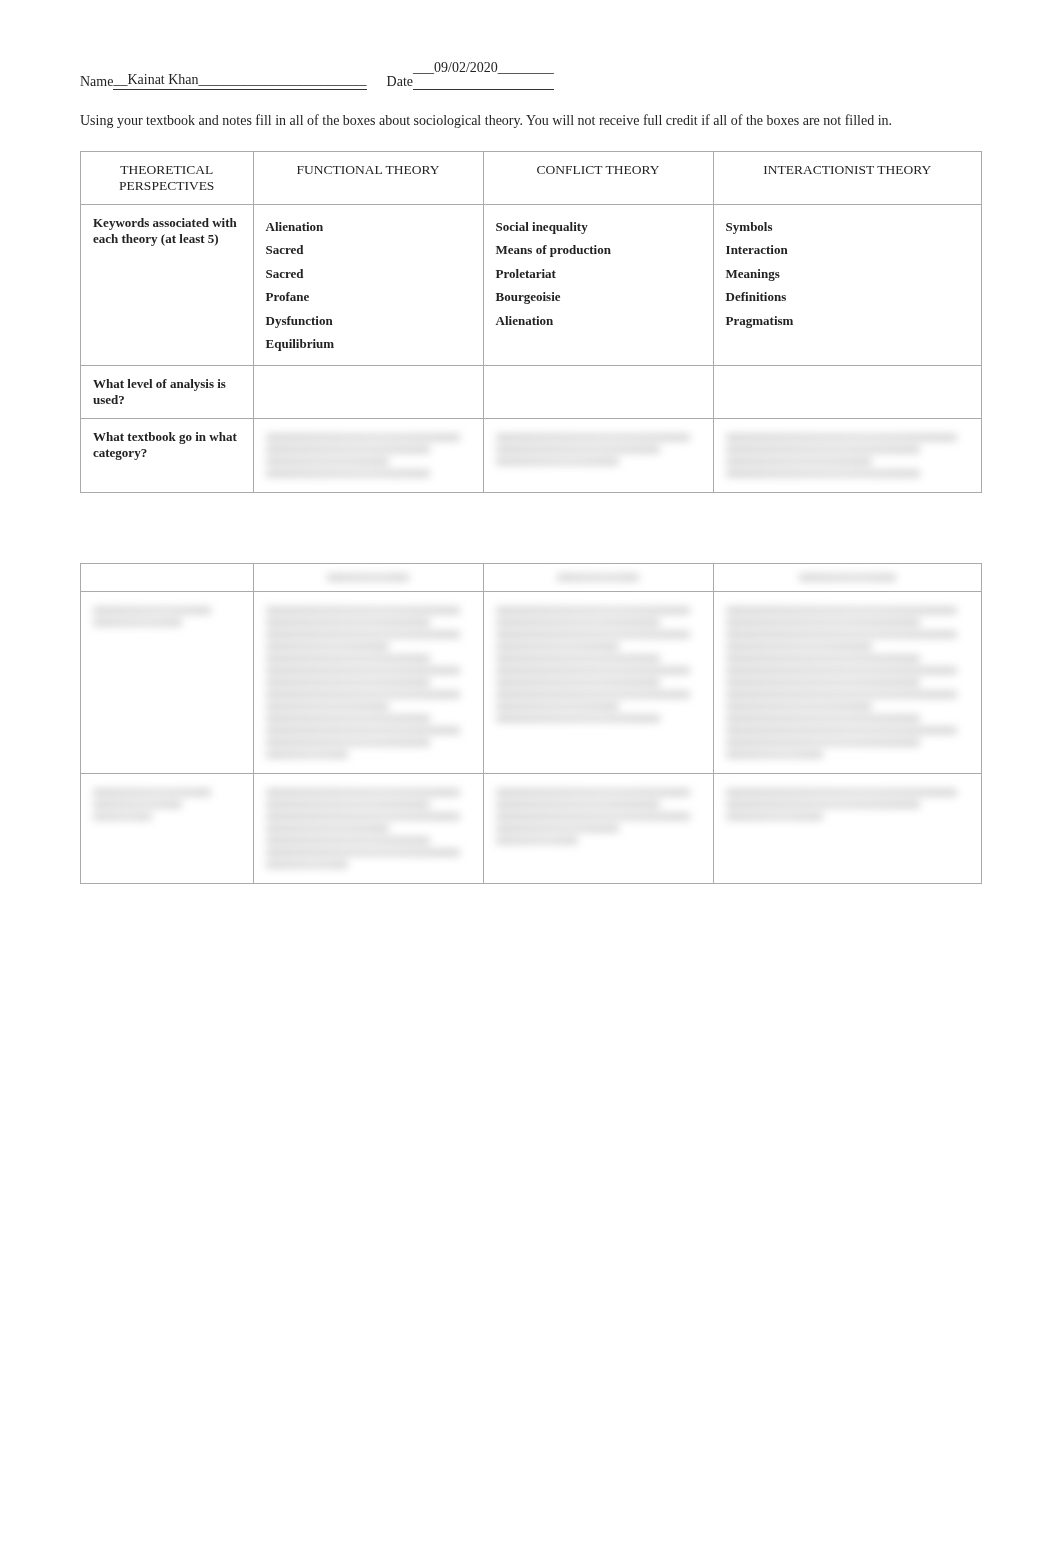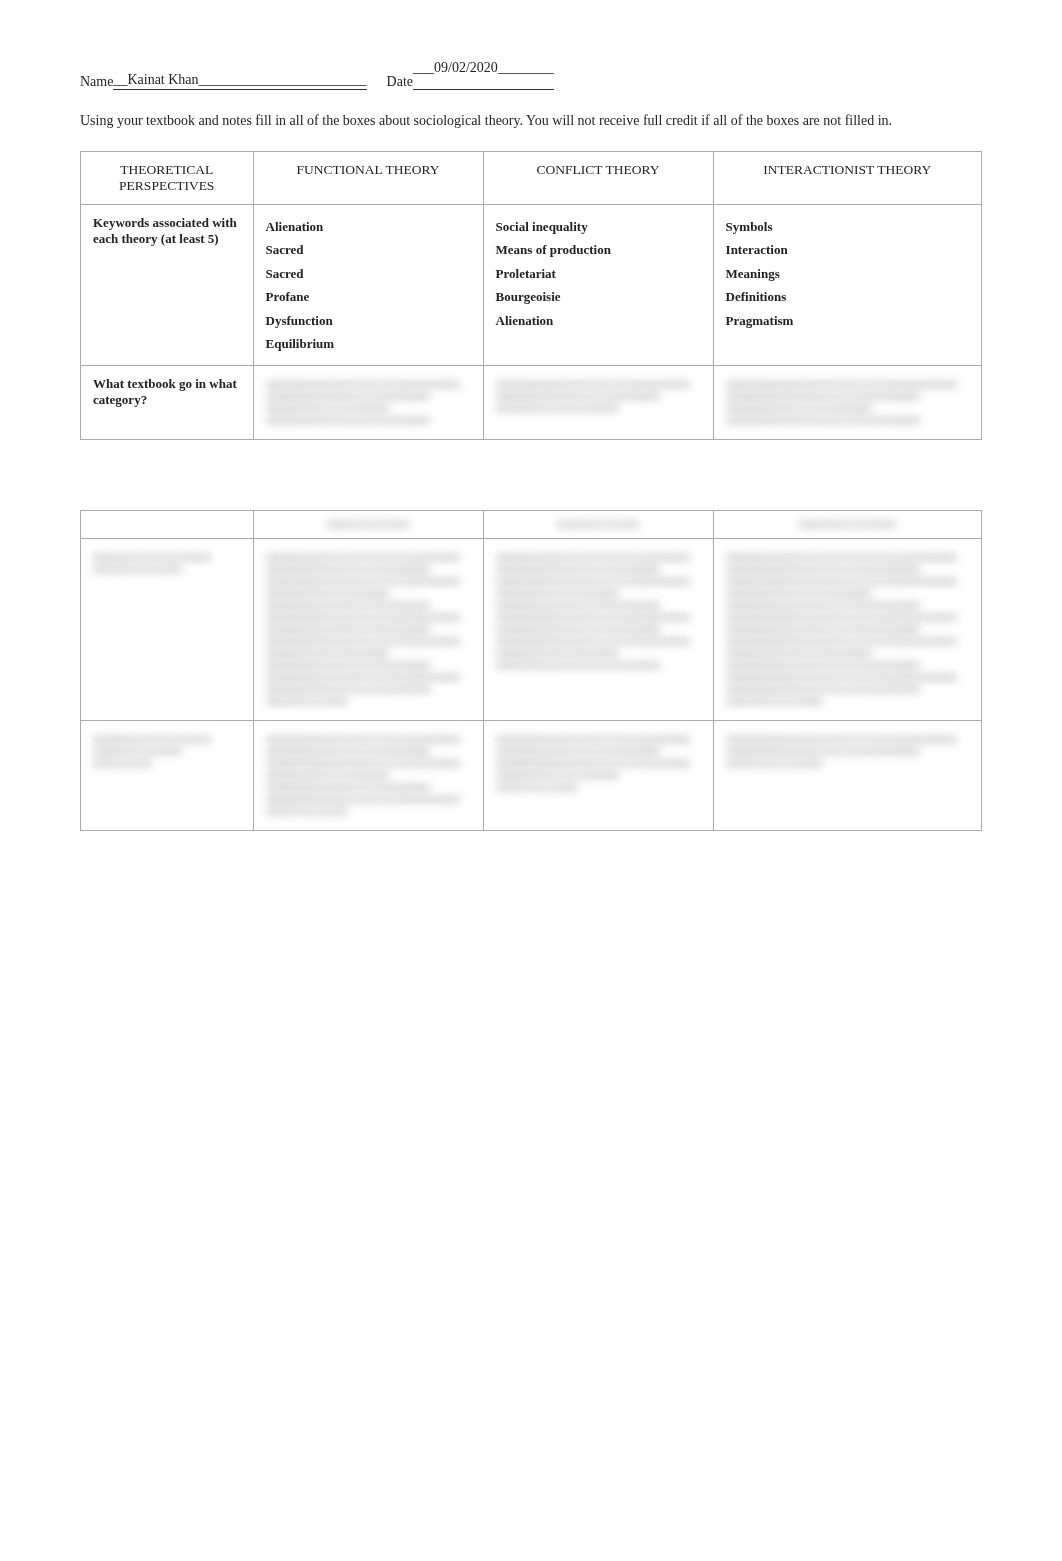--- a/index.html
+++ b/index.html
@@ -167,20 +167,26 @@
         <div class="keywords-list">
           <div>Symbols</div>
           <div>Interaction</div>
           <div>Meanings</div>
           <div>Definitions</div>
           <div>Pragmatism</div>
         </div>
       </td>
     </tr>
 
+    <tr>
+      <td class="row-label">What level of analysis is used?</td>
+      <td class="empty-cell"></td>
+      <td class="empty-cell"></td>
+      <td class="empty-cell"></td>
+    </tr>
 
     <tr>
       <td class="row-label">What textbook go in what category?</td>
       <td>
         <div class="blurred">
           <div class="blur-line long"></div>
           <div class="blur-line medium"></div>
           <div class="blur-line short"></div>
           <div class="blur-line medium"></div>
         </div>

